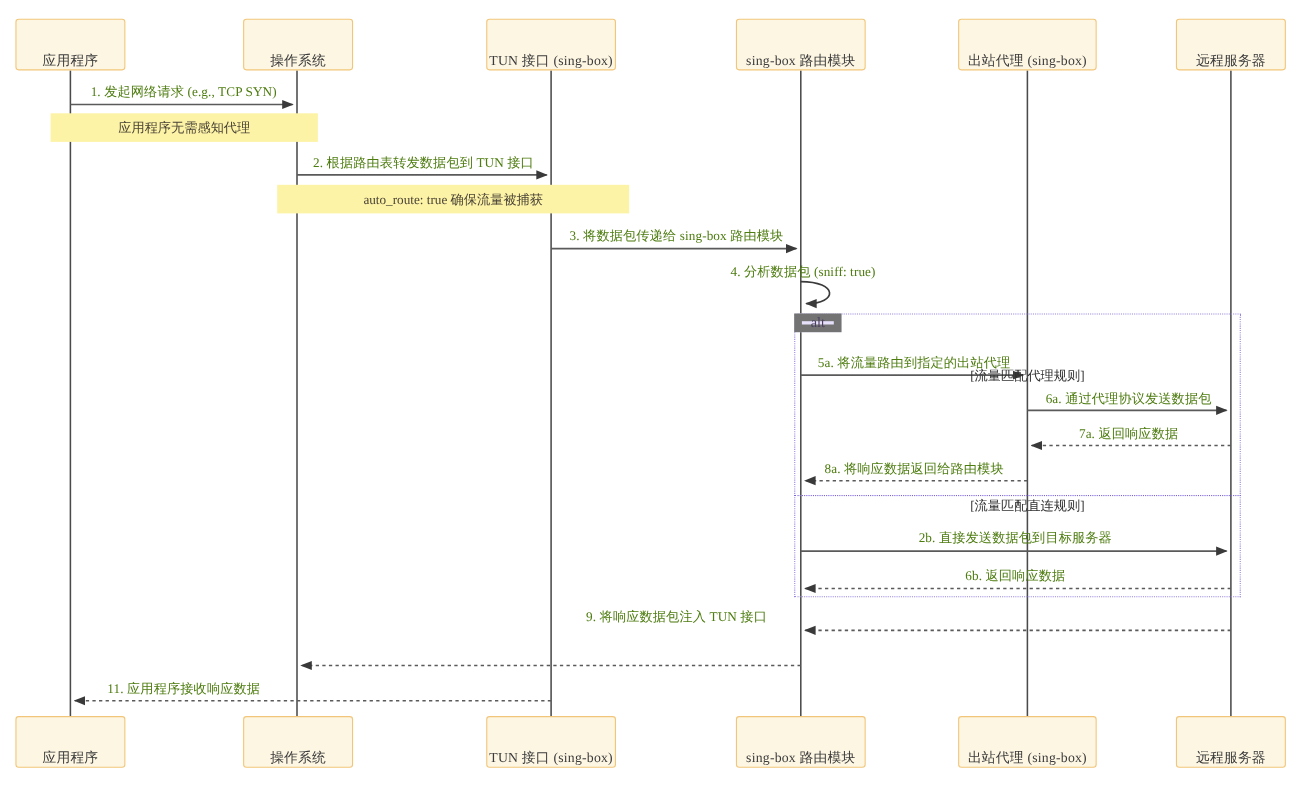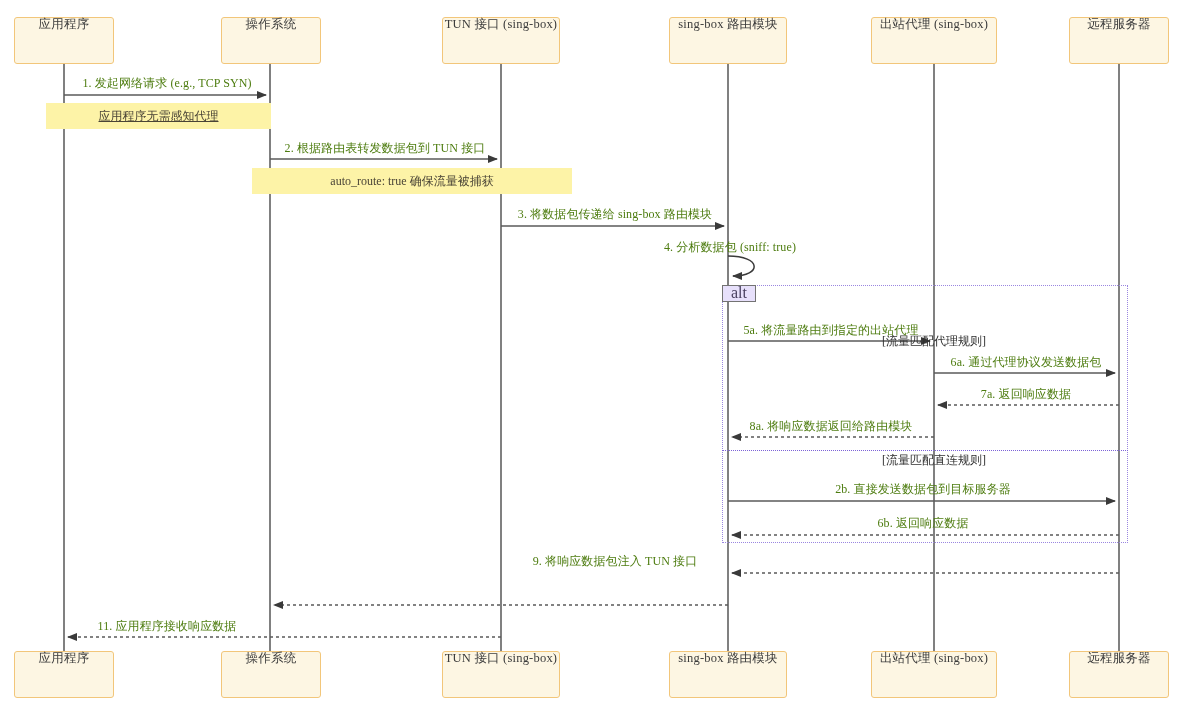--- a/index.html
+++ b/index.html
@@ -24,21 +24,21 @@
     overflow: visible;
   }
   
   .actor-box {
     position: absolute;
     box-sizing: border-box;
     background: #fdf6e3;
     border: 1px solid #f2c67a;
     border-radius: 3px;
     display: flex;
-    align-items: flex-start;
+    align-items: flex-end;
     justify-content: center;
     font-size: 12.5px;
     color: #3b3b3b;
     font-family: "Liberation Serif", serif;
     letter-spacing: .2px;
     text-align: center;
     line-height: 1.1;
   }
   
   .note-box {
@@ -73,22 +73,22 @@
   }
   .alt-divider {
     position: absolute;
     border-top: 1.4px dotted #7d63d8;
     height: 0;
   }
   .alt-tag {
     position: absolute;
     box-sizing: border-box;
     background: #e7e0fb;
-    border: 1px solid #737373;
-    font-size: 16px;
+    border: 7px solid #737373;
+    font-size: 13px;
     color: #4a4160;
     padding: 1px 8px 2px 8px;
     font-family: "Liberation Serif", serif;
     display: flex;
     align-items: center;
   }
   .alt-cond {
     position: absolute;
     font-size: 12px;
     color: #2f2f2f;
@@ -190,21 +190,21 @@
   <div class="actor-box" style="left:669px; top:651px; width:118px; height:47px;">
     <span>sing-box 路由模块</span>
   </div>
   <div class="actor-box" style="left:871px; top:651px; width:126px; height:47px;">
     <span>出站代理 (sing-box)</span>
   </div>
   <div class="actor-box" style="left:1069px; top:651px; width:100px; height:47px;">
     <span>远程服务器</span>
   </div>
 
-  <div class="note-box" style="left:46px; top:103px; width:225px; height:26px;text-decoration:underline;">
+  <div class="note-box" style="left:46px; top:103px; width:243px; height:26px;">
     <span>应用程序无需感知代理</span>
   </div>
   <div class="note-box" style="left:252px; top:168px; width:320px; height:26px;">
     <span>auto_route: true 确保流量被捕获</span>
   </div>
 
   <div class="msg-label" style="left:167px; top:75px;">1. 发起网络请求 (e.g., TCP SYN)</div>
   <div class="msg-label" style="left:385px; top:140px;">2. 根据路由表转发数据包到 TUN 接口</div>
   <div class="msg-label" style="left:615px; top:206px;">3. 将数据包传递给 sing-box 路由模块</div>
   <div class="msg-label" style="left:730px; top:239px;">4. 分析数据包 (sniff: true)</div>

